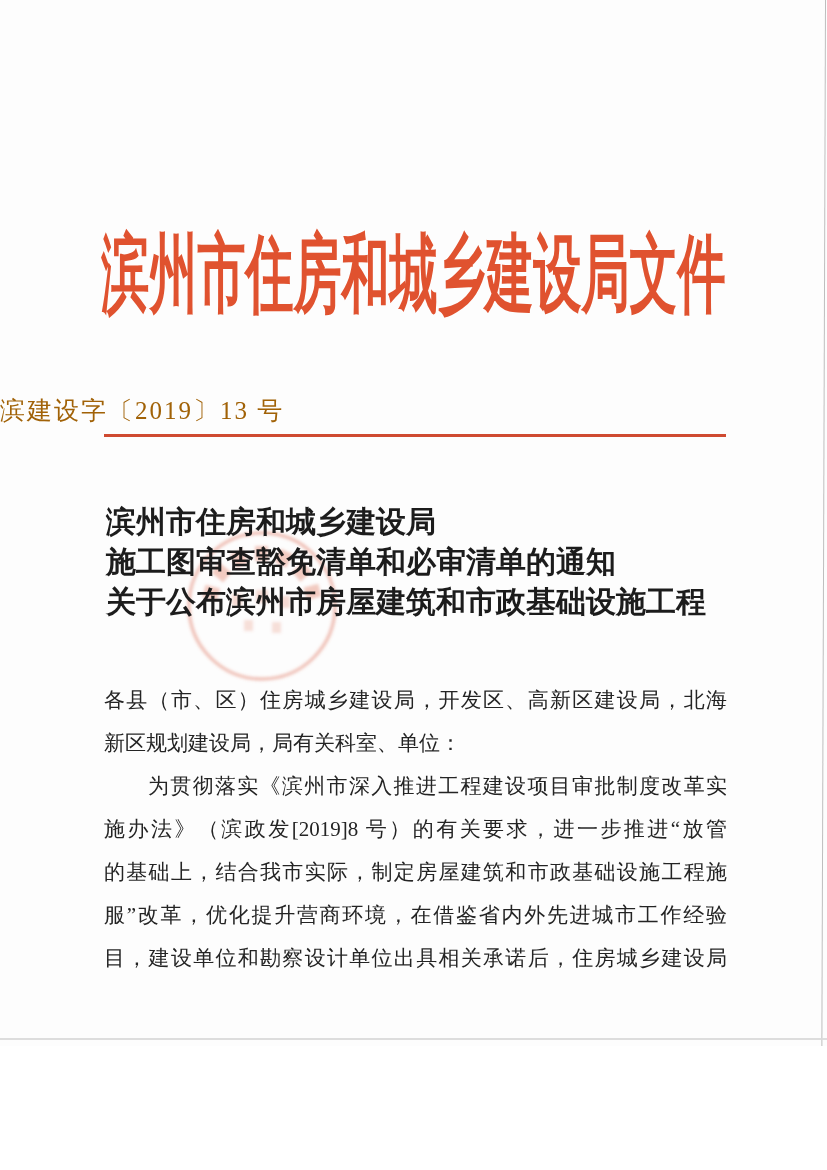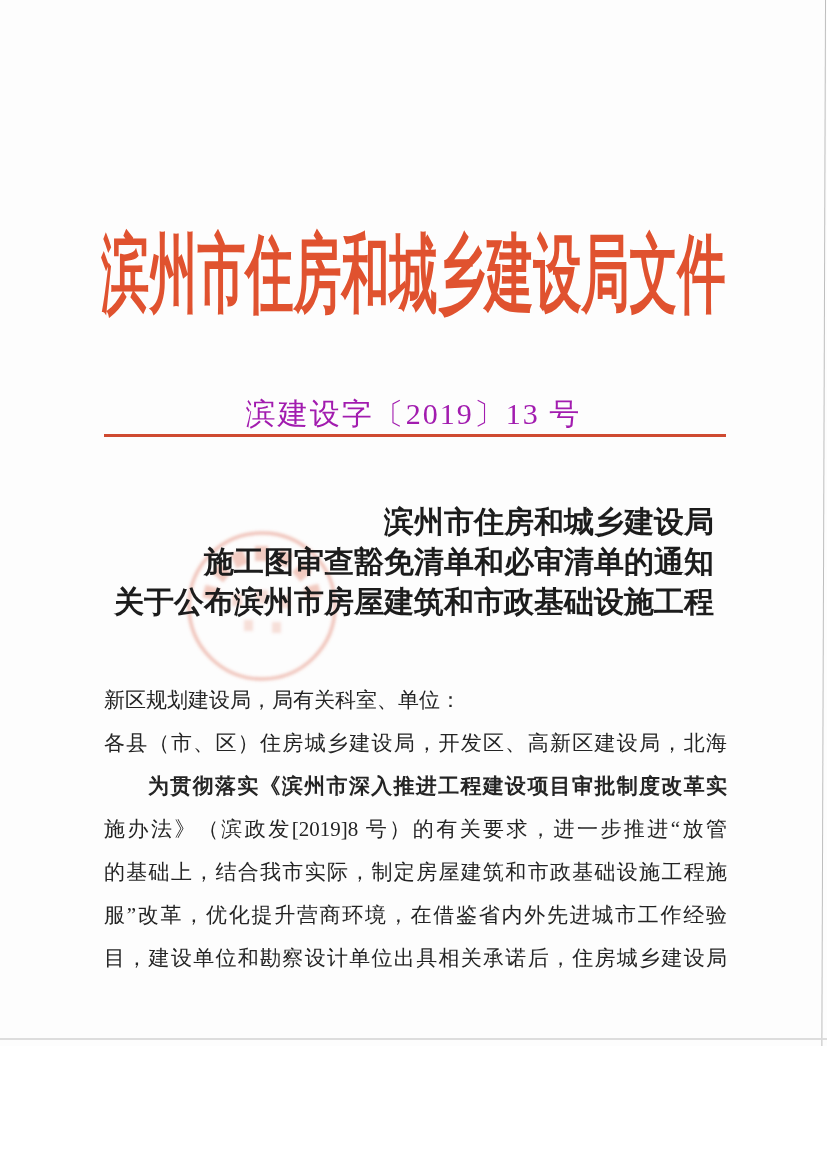--- a/index.html
+++ b/index.html
@@ -27,51 +27,51 @@
     display: flex; align-items: center; justify-content: center;
   }
   .letterhead .lh-text {
     font-size: 48px; font-weight: bold; color: #e0522f;
     white-space: nowrap; letter-spacing: 0px;
     transform: scaleY(1.78); transform-origin: center;
   }
   
   .docnum {
     position: absolute; top: 394px; left: 0; width: 100%;
-    text-align: center; font-size: 30px; letter-spacing: 2px; color: #a21caf;
+    font-size: 25px; letter-spacing: 2px; color: #a16207;
   }
   
   .redline {
     position: absolute; top: 434px; left: 104px; width: 622px; height: 3px;
     background: #cf4a31;
   }
   
   .doctitle {
-    position: absolute; top: 502px; left: 90px; width: 624px;
-    text-align: right; font-weight: bold; font-size: 30px; line-height: 40px;
+    position: absolute; top: 502px; left: 106px; width: 624px;
+    text-align: left; font-weight: bold; font-size: 30px; line-height: 40px;
     color: #1c1c1c; z-index: 2;
   }
   
   .seal {
     position: absolute; left: 180px; top: 524px; width: 165px; height: 165px;
     z-index: 1; pointer-events: none;
   }
   
   .bodytext {
     position: absolute; top: 679px; left: 104px; width: 623px;
     font-size: 21px; line-height: 43px; color: #242424; z-index: 2;
   }
   .body-line { height: 43px; white-space: nowrap; }
   .body-line.fill {
     text-align: justify;
     text-align-last: justify;
     text-justify: inter-character;
     white-space: normal;
   }
-  .body-line.indent { padding-left: 44px; font-weight: bold; }
+  .body-line.indent { padding-left: 44px; }
   
   .pagenum {
     position: absolute; top: 1077px; left: 687px;
     font-size: 14px; letter-spacing: 3px; color: #3c3c3c;
   }
 </style>
 </head>
 <body>
 
 <div class="page">
@@ -112,22 +112,22 @@
     </g>
   </svg>
 
   <div class="doctitle">
       <div class="title-line">滨州市住房和城乡建设局</div>
       <div class="title-line">施工图审查豁免清单和必审清单的通知</div>
       <div class="title-line">关于公布滨州市房屋建筑和市政基础设施工程</div>
     </div>
 
   <div class="bodytext">
+      <div class="body-line fill">各县（市、区）住房城乡建设局，开发区、高新区建设局，北海</div>
       <div class="body-line">新区规划建设局，局有关科室、单位：</div>
-      <div class="body-line fill">各县（市、区）住房城乡建设局，开发区、高新区建设局，北海</div>
       <div class="body-line indent fill">为贯彻落实《滨州市深入推进工程建设项目审批制度改革实</div>
       <div class="body-line fill">施办法》（滨政发[2019]8 号）的有关要求，进一步推进“放管</div>
       <div class="body-line fill">的基础上，结合我市实际，制定房屋建筑和市政基础设施工程施</div>
       <div class="body-line fill">服”改革，优化提升营商环境，在借鉴省内外先进城市工作经验</div>
       <div class="body-line fill">目，建设单位和勘察设计单位出具相关承诺后，住房城乡建设局</div>
     </div>
 
   <div class="pagenum">-1-</div>
 
 </div>

